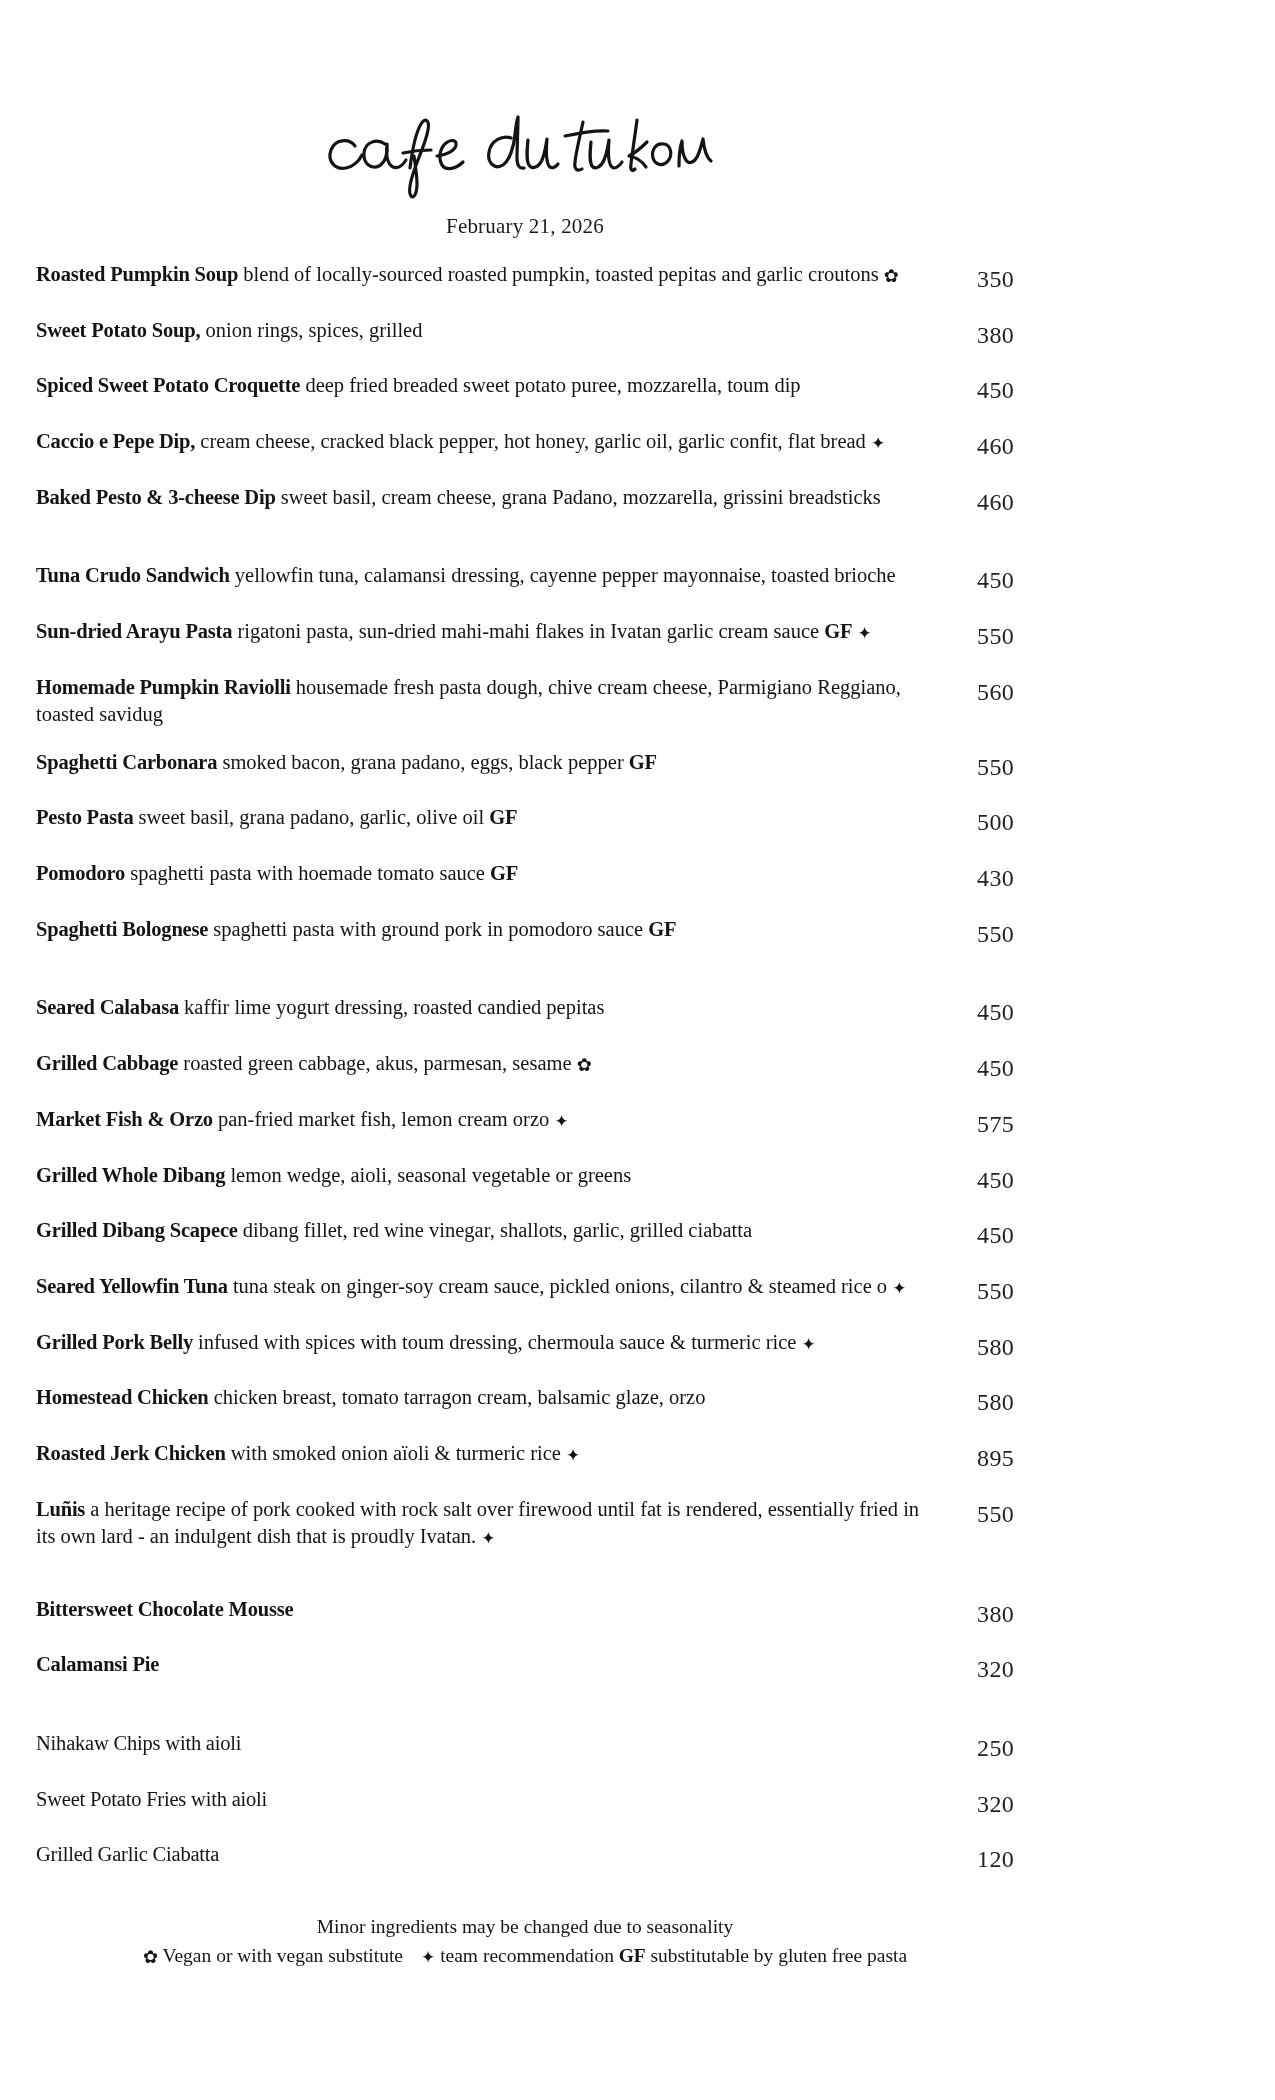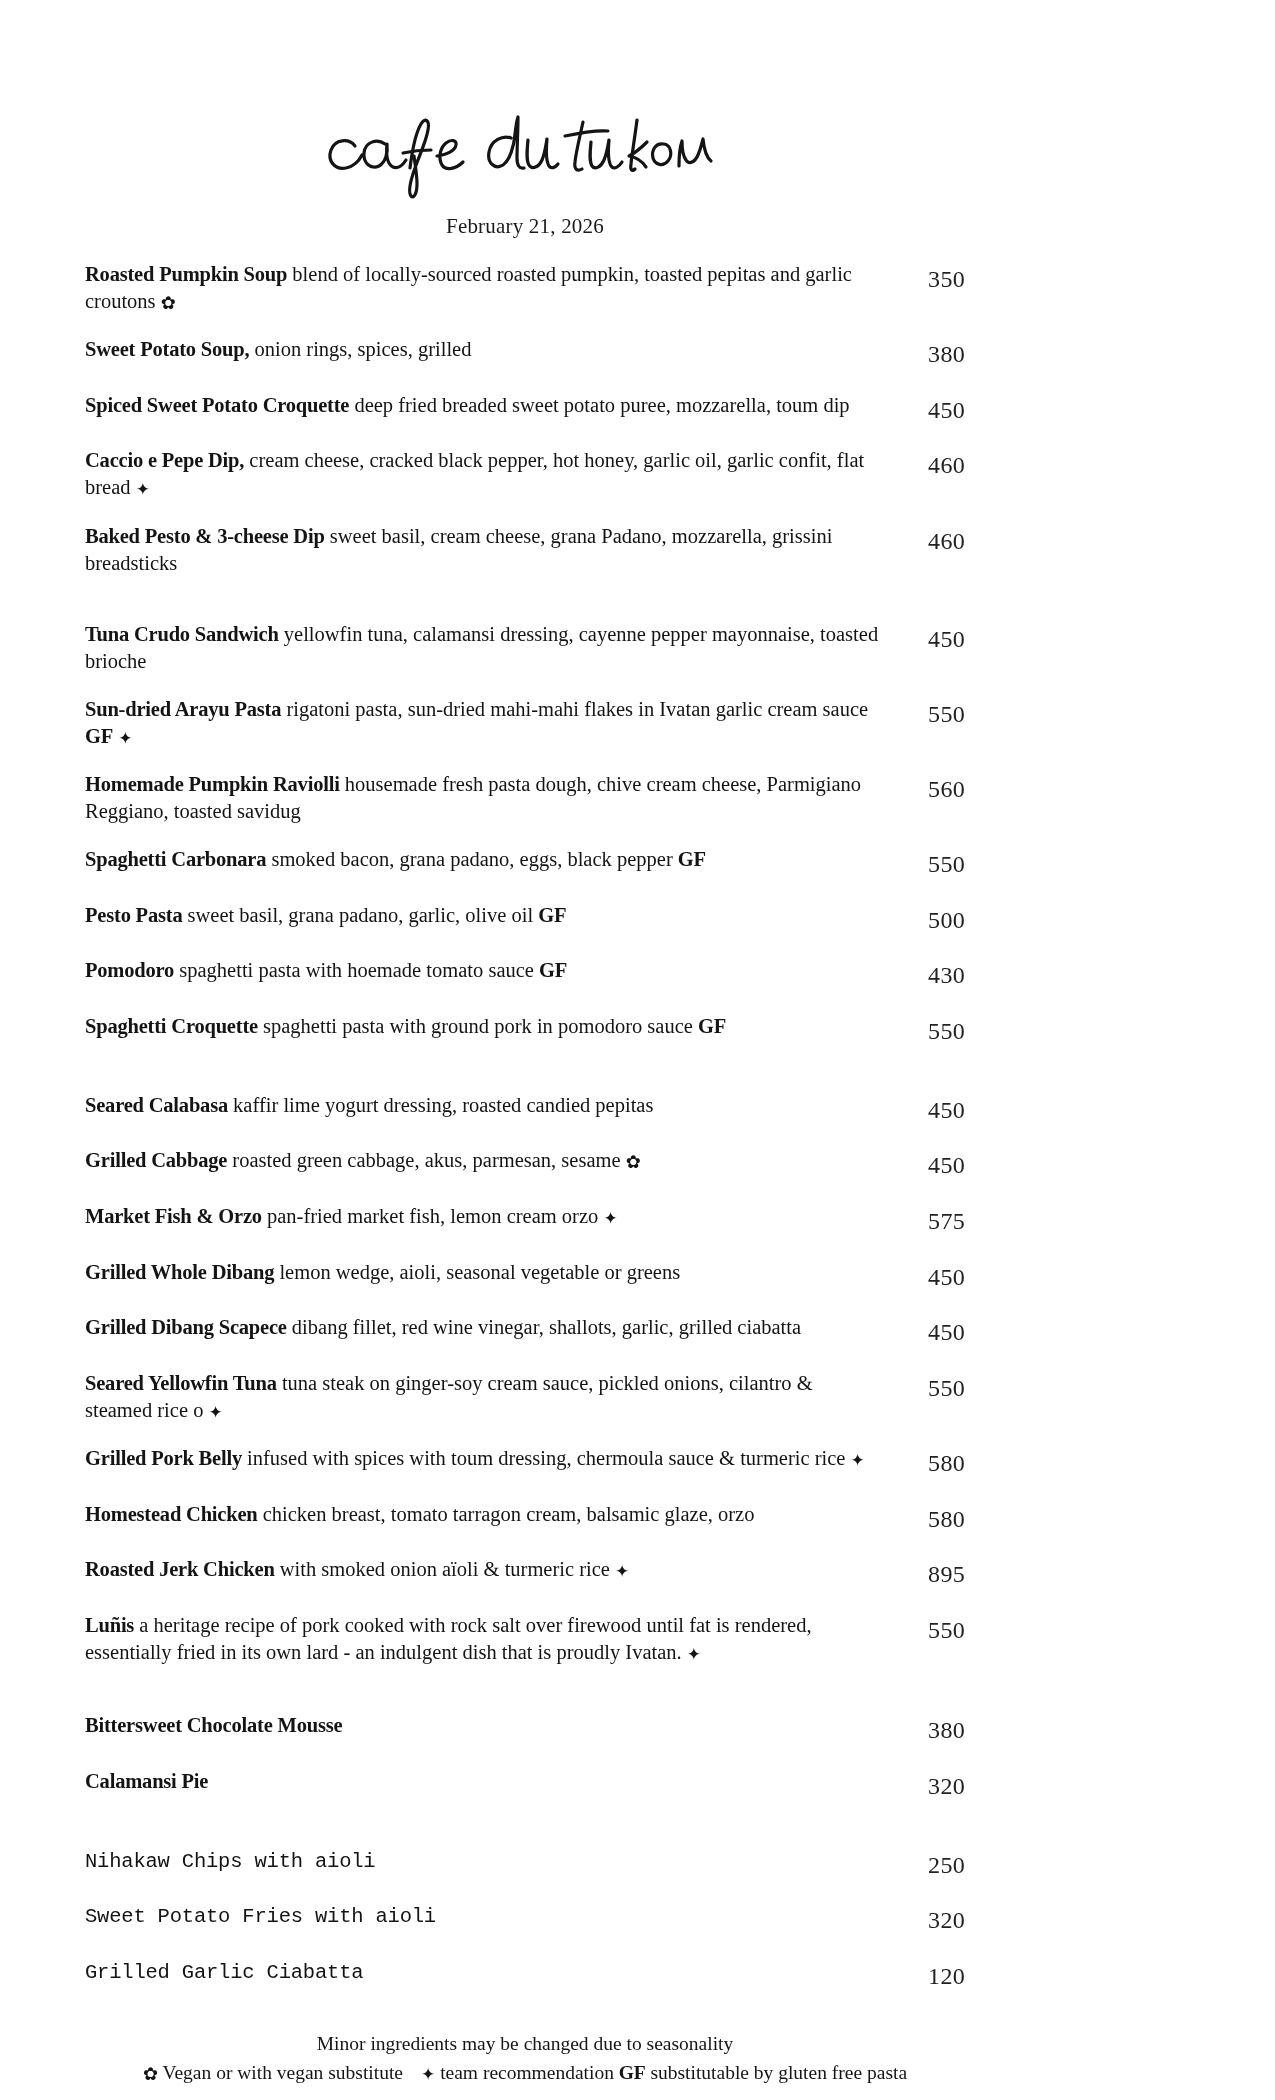--- a/index.html
+++ b/index.html
@@ -14,21 +14,21 @@
     height: 2100px;
     font-family: "Liberation Serif", "DejaVu Serif", serif;
     color: #111111;
     position: relative;
     overflow: hidden;
   }
 
   .menu-page {
     width: 1050px;
     height: 2100px;
-    padding: 0 85px;
+    padding: 0 36px;
     position: relative;
   }
 
   
   .header {
     text-align: center;
     padding-top: 108px;
   }
   .brand-title {
     height: 92px;
@@ -79,21 +79,20 @@
   }
 
   .item-name {
     font-weight: bold;
     font-stretch: condensed;
     letter-spacing: -0.2px;
     display: inline;
   }
   .item-name.plain {
     font-weight: normal;
-    font-family: Liberation Mono, monospace;
   }
   .item-desc {
     font-weight: normal;
     display: inline;
   }
   .tag-gf {
     font-weight: bold;
     letter-spacing: -0.2px;
   }
   .sym {
@@ -200,21 +199,21 @@
         </div>
         <div class="menu-row">
           <div class="row-text"><span class="item-name">Pesto Pasta</span><span class="item-desc">  sweet basil, grana padano, garlic, olive oil </span><span class="tag-gf">GF</span></div>
           <div class="row-price">500</div>
         </div>
         <div class="menu-row">
           <div class="row-text"><span class="item-name">Pomodoro</span><span class="item-desc"> spaghetti pasta with hoemade tomato sauce </span><span class="tag-gf">GF</span></div>
           <div class="row-price">430</div>
         </div>
         <div class="menu-row">
-          <div class="row-text"><span class="item-name">Spaghetti Croquette</span><span class="item-desc"> spaghetti pasta with ground pork in pomodoro sauce </span><span class="tag-gf">GF</span></div>
+          <div class="row-text"><span class="item-name">Spaghetti Bolognese</span><span class="item-desc"> spaghetti pasta with ground pork in pomodoro sauce </span><span class="tag-gf">GF</span></div>
           <div class="row-price">550</div>
         </div>
       </div>
       <div class="section sec-plates">
         <div class="menu-row">
           <div class="row-text"><span class="item-name">Seared Calabasa</span><span class="item-desc"> kaffir lime yogurt dressing, roasted candied pepitas</span></div>
           <div class="row-price">450</div>
         </div>
         <div class="menu-row">
           <div class="row-text"><span class="item-name">Grilled Cabbage</span><span class="item-desc"> roasted green cabbage, akus, parmesan, sesame </span> <span class="sym sym-vegan">✿</span></div>

